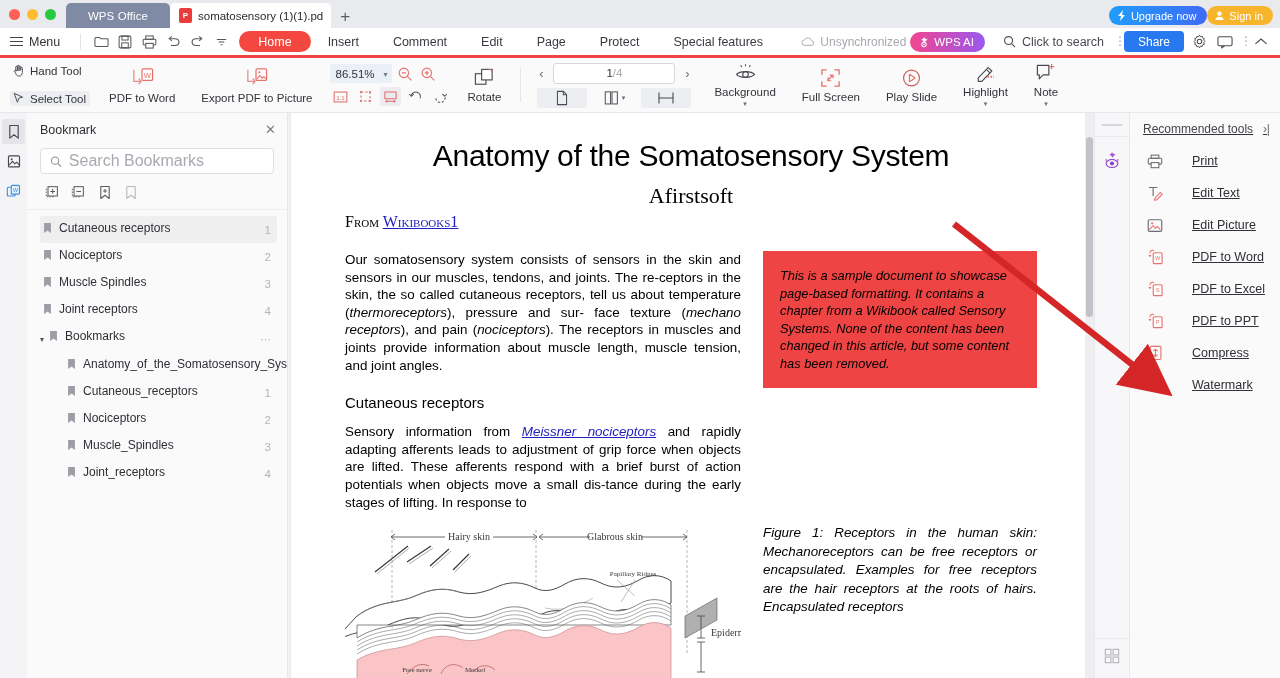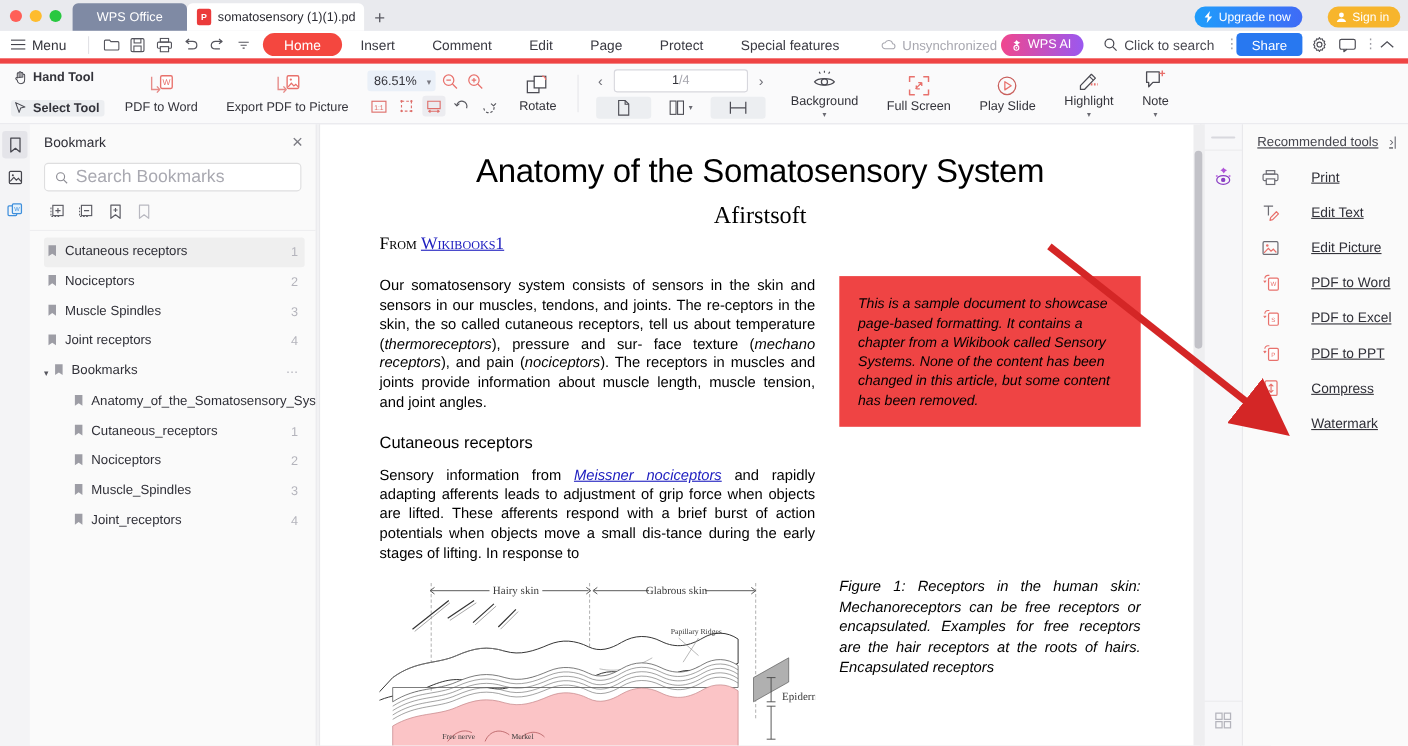--- a/index.html
+++ b/index.html
@@ -33,35 +33,35 @@
     font-size: 11.5px; color: #2b2b33; max-width: 180px; position: relative;
   }
   .pdficon {
     width: 13px; height: 15px; background: #eb3b3b; border-radius: 2px;
     color: #fff; font-size: 8px; font-weight: bold; display: flex;
     align-items: center; justify-content: center; flex: none;
   }
   .tabname { white-space: nowrap; overflow: hidden; max-width: 132px; }
   .newtab { font-size: 17px; color: #5b5b63; padding: 0 9px 3px 9px; line-height: 1; cursor: pointer; }
 
-  .titleright { margin-left: auto; display: flex; align-items: center; gap: 23px; padding: 0 7px 3px 0; }
+  .titleright { margin-left: auto; display: flex; align-items: center; gap: 0; padding: 0 7px 3px 0; }
   .upgrade {
     height: 19px; padding: 0 11px 0 9px; border-radius: 10px;
     background: linear-gradient(90deg,#1f9dfb,#3f6bf6);
     color: #fff; font-size: 11px; display: flex; align-items: center; gap: 4px;
   }
   .signin {
     height: 19px; padding: 0 10px 0 7px; border-radius: 10px; background: #f7b52c;
     color: #fff; font-size: 11px; display: flex; align-items: center; gap: 4px;
   }
 
   
   .menubar {
     height: 30px; background: #ffffff; display: flex; align-items: center;
-    gap: 0; padding: 0 8px 0 10px; flex: none; border-bottom: 5px solid #ef4444;
+    gap: 0; padding: 0 8px 0 10px; flex: none; border-bottom: 3px solid #ef4444;
   }
   .hamburger { display: flex; flex-direction: column; gap: 2.5px; margin-right: 6px; }
   .hamburger i { display: block; width: 13px; height: 1.6px; background: #44444c; }
   .menulabel { font-size: 12.5px; color: #33333a; margin-right: 12px; }
   .divline { width: 1px; height: 16px; background: #e2e2e6; margin: 0 8px; }
   .qicon { width: 24px; height: 22px; display: flex; align-items: center; justify-content: center; color: #55555d; }
   .qicon svg { display: block; }
   .ribtabs { display: flex; align-items: center; gap: 0; margin-left: 6px; }
   .ribtab {
     font-size: 12.5px; color: #3a3a42; padding: 0 17px; height: 21px;
@@ -80,21 +80,21 @@
     background: #2878f0; color: #fff; font-size: 12px; border-radius: 4px;
     height: 21px; padding: 0 14px; display: flex; align-items: center; border: none;
   }
   .iconbtn { width: 22px; height: 22px; display: flex; align-items: center; justify-content: center; color: #4e4e56; }
 
   
   .ribbon {
     height: 55px; background: #fafafb; display: flex; align-items: center;
     padding: 0 6px; flex: none; border-bottom: 1px solid #e8e8ec; gap: 0;
   }
-  .tool2 { display: flex; flex-direction: column; justify-content: flex-start; gap: 14px; padding: 0 6px; font-weight: bold; }
+  .tool2 { display: flex; flex-direction: column; justify-content: flex-start; gap: 14px; padding: 0 6px; }
   .toolrow { display: flex; align-items: center; gap: 5px; font-size: 11.5px; color: #33333a; white-space: nowrap; }
   .toolrow.sel { background: #eceef1; border-radius: 3px; padding: 1px 4px 1px 2px; margin-left:-2px;}
   .bigtool {
     display: flex; flex-direction: column; align-items: center; gap: 2px;
     padding: 0 13px; font-size: 11.5px; color: #33333a; white-space: nowrap;
   }
   .rsep { width: 1px; height: 34px; background: #e6e6ea; margin: 0 6px; }
 
   .zoomgroup { display: flex; flex-direction: column; gap: 4px; padding: 0 4px; }
   .zoomrow { display: flex; align-items: flex-end; gap: 4px; }

